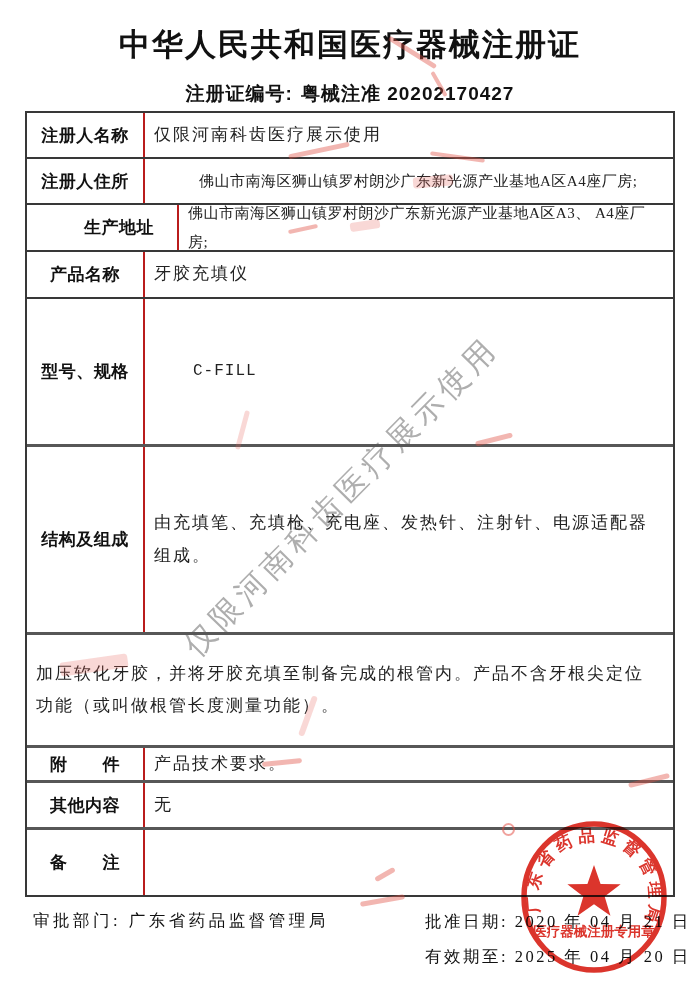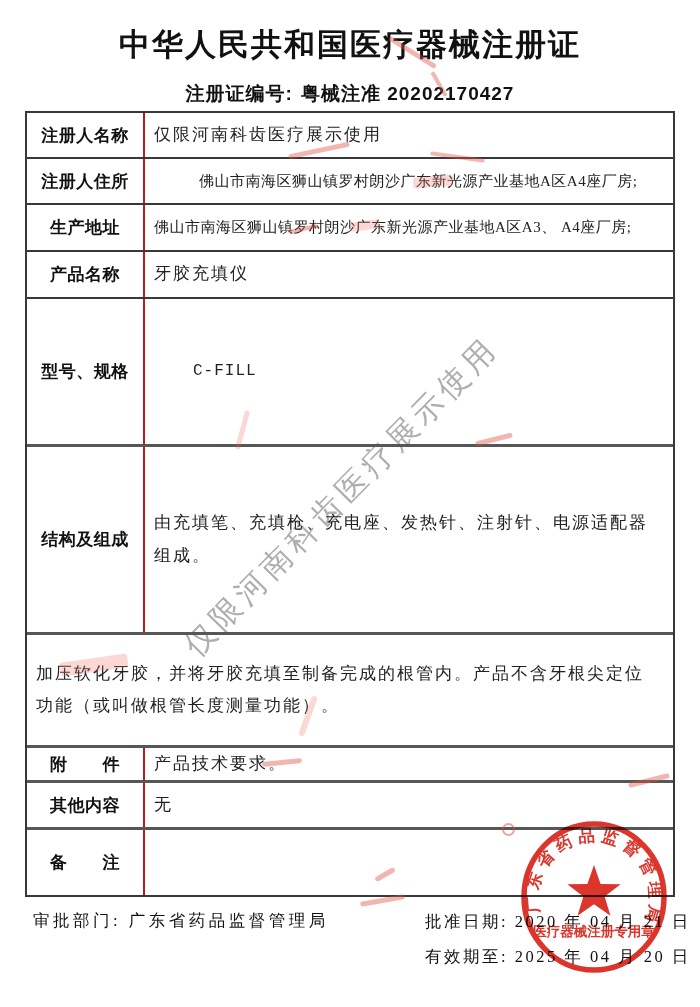--- a/index.html
+++ b/index.html
@@ -17,21 +17,21 @@
   .watermark{position:absolute;left:190px;top:630px;white-space:nowrap;
              font-size:31px;letter-spacing:5px;color:#9a9a9a;opacity:.8;
              font-family:"Liberation Serif", serif;
              transform:rotate(-45.5deg);transform-origin:0 50%;pointer-events:none;}
   
   .cert-table{position:absolute;left:25px;top:111px;width:650px;
               border:2px solid #383838;box-sizing:border-box;background:transparent;}
   .trow{display:flex;box-sizing:border-box;border-top:2px solid #383838;}
   .trow.first{border-top:none;}
   .trow.thick{border-top:3px solid #575757;}
-  .r1{height:44px;}.r2{height:46px;gap:45px;}.r3{height:47px;}.r4{height:47px;}
+  .r1{height:44px;}.r2{height:46px;gap:45px;}.r3{height:47px;padding-left:34px;}.r4{height:47px;}
   .r5{height:147px;}.r6{height:188px;}.r7{height:113px;}
   .r8{height:35px;}.r9{height:47px;}.r10{height:68px;}
   .tlabel{width:118px;box-sizing:border-box;border-right:2px solid #b91c1c;
           display:flex;align-items:center;justify-content:center;text-align:center;
           font-family:"Liberation Sans", sans-serif;font-weight:bold;
           font-size:17px;letter-spacing:0.5px;color:#111;}
   .tvalue{flex:1;display:flex;align-items:center;box-sizing:border-box;
           padding:6px 12px 6px 9px;font-size:17px;letter-spacing:2px;
           line-height:1.9;color:#222;}
   .r2 .tvalue,.r3 .tvalue{font-size:15px;letter-spacing:0.5px;}

